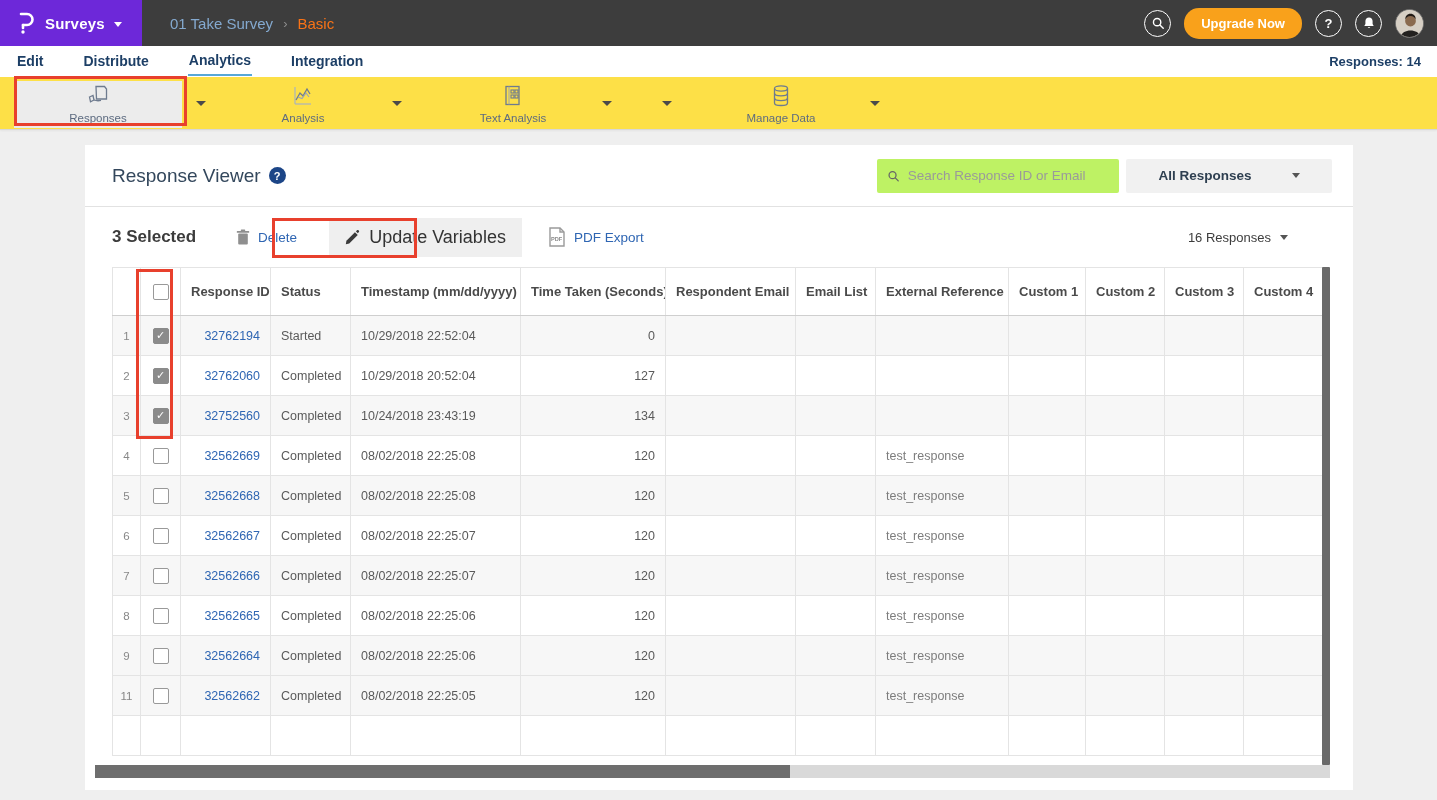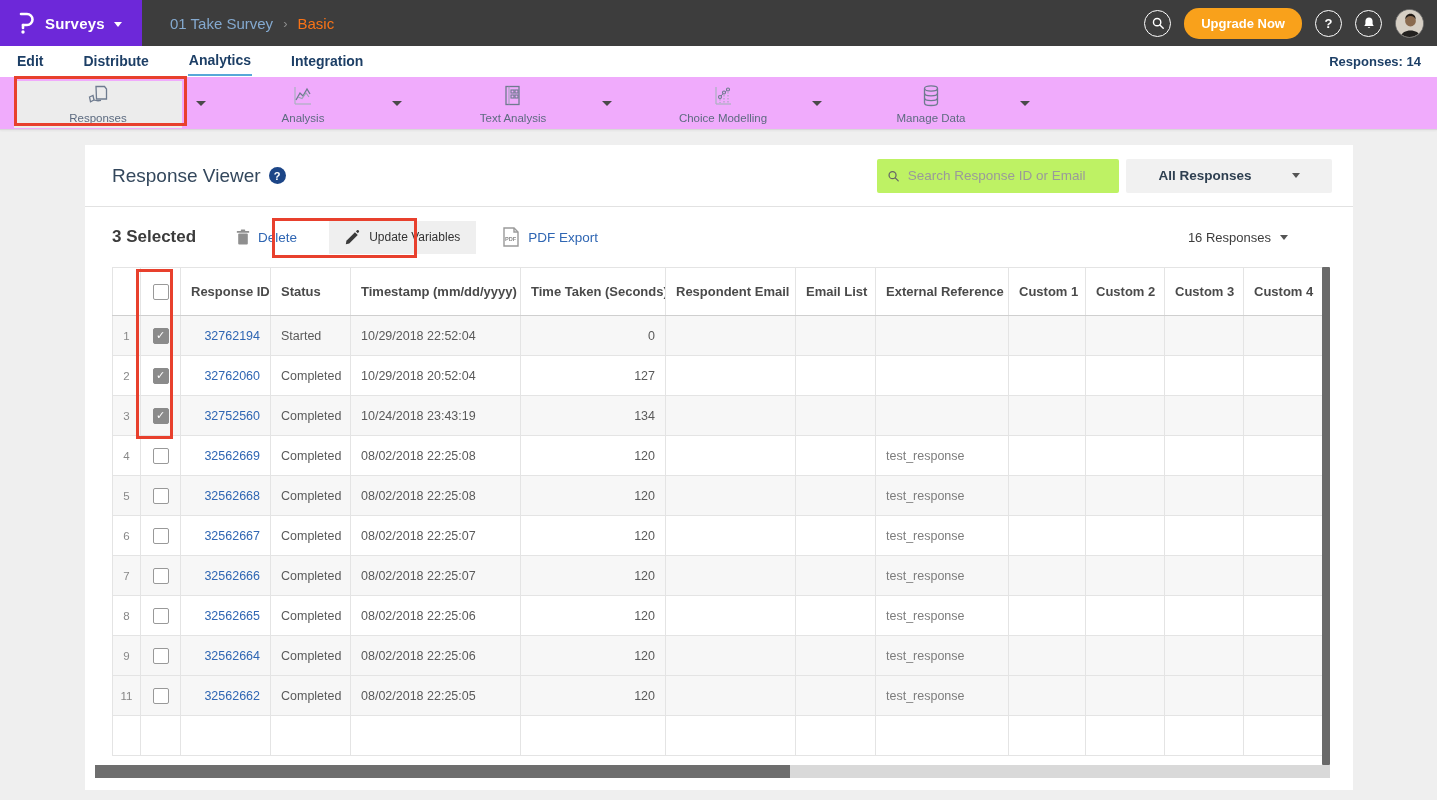--- a/index.html
+++ b/index.html
@@ -21,21 +21,21 @@
   .upgrade-btn { background:#f9a11b; color:#fff; border:none; border-radius:15px; font-size:13px; font-weight:700; padding:8px 17px; font-family:Liberation Sans, sans-serif; cursor:pointer; }
   .avatar { width:29px; height:29px; border-radius:50%; overflow:hidden; border:1px solid #6b6b6b; cursor:pointer; background:#cfc8bd; }
 
   
   .navrow { height:31px; background:#fff; display:flex; align-items:center; padding:0 16px; }
   .nav-tab { font-size:14px; font-weight:700; color:#1d3f66; margin-right:38px; padding:5px 1px 6px; cursor:pointer; }
   .nav-tab.active { border-bottom:2px solid #57a8d8; }
   .nav-right { margin-left:auto; font-size:13px; font-weight:700; color:#1d3f66; }
 
   
-  .icontoolbar { height:53px; background:#f0abfc; border-bottom:1px solid #d8d8d8; box-shadow:0 1px 2px rgba(0,0,0,.05); display:flex; align-items:stretch; padding-left:14px; position:relative; }
+  .icontoolbar { height:53px; background:#fde047; border-bottom:1px solid #d8d8d8; box-shadow:0 1px 2px rgba(0,0,0,.05); display:flex; align-items:stretch; padding-left:14px; position:relative; }
   .tool-group { display:flex; align-items:center; }
   .tool-btn { display:flex; flex-direction:column; align-items:center; justify-content:center; gap:3px; height:47px; margin-top:2px; padding:3px 14px 4px; min-width:150px; cursor:pointer; }
   .tool-btn.selected { background:#ececec; min-width:168px; }
   .tool-label { font-size:11.5px; color:#5d6b80; }
   .tool-caret { width:0; height:0; border-left:5px solid transparent; border-right:5px solid transparent; border-top:5.5px solid #4a4a4a; margin:0 14px 0 14px; cursor:pointer; }
   .tg2 { margin-left:8px; } .tg3 { margin-left:22px; } .tg4 { margin-left:22px; } .tg5 { margin-left:20px; }
 
   
   .anno { position:absolute; border:3px solid #e8402d; pointer-events:none; z-index:50; }
   .anno-responses { left:14px; top:76px; width:173px; height:50px; }
@@ -55,21 +55,21 @@
   .filter-label { font-size:13.5px; font-weight:700; color:#2e3f50; }
   .filter-caret { width:0; height:0; border-left:4.5px solid transparent; border-right:4.5px solid transparent; border-top:5px solid #555; }
 
   
   .action-row { height:60px; display:flex; align-items:center; padding:0 27px; }
   .sel-count { font-size:17px; font-weight:700; color:#3c3c3c; margin-right:40px; }
   .act-link { display:flex; align-items:center; gap:8px; cursor:pointer; }
   .act-link .link-text { font-size:13.5px; color:#2f66b3; }
   .delete-link { margin-right:32px; }
   .update-btn { display:flex; align-items:center; gap:9px; background:#efefef; padding:9px 16px; cursor:pointer; margin-right:26px; }
-  .update-btn span { font-size:12px; color:#333; }
+  .update-btn span { font-size:18px; color:#333; }
   .resp-dd { margin-left:auto; margin-right:38px; display:flex; align-items:center; gap:9px; cursor:pointer; }
   .resp-dd span { font-size:13px; color:#3c3c3c; }
 
   
   .table-zone { margin-left:27px; position:relative; }
   .table-wrap { width:1218px; height:498px; overflow:hidden; position:relative; }
   table { border-collapse:collapse; table-layout:fixed; width:1210px; }
   th, td { border:1px solid #e4e4e4; overflow:hidden; white-space:nowrap; }
   thead th { height:48px; background:#fff; font-size:13px; font-weight:700; color:#4a4a4a; text-align:left; padding:0 10px; border-bottom:1px solid #cfcfcf; }
   thead th .th-inner { display:flex; align-items:center; gap:6px; }
@@ -182,34 +182,20 @@
               <rect x="15" y="7" width="3" height="3" fill="none" stroke="#6e7b8f" stroke-width="1.1"></rect>
               <rect x="11" y="12" width="3" height="3" fill="none" stroke="#6e7b8f" stroke-width="1.1"></rect>
               <rect x="15" y="12" width="3" height="3" fill="none" stroke="#6e7b8f" stroke-width="1.1"></rect>
             </svg>
           </span>
           <span class="tool-label">Text Analysis</span>
         </div>
         <span class="tool-caret"></span>
       </div>
       <div class="tool-group tg4">
-        <div class="tool-btn">
-          <span>
-            <svg width="26" height="26" viewBox="0 0 26 26">
-              <path d="M6 4v17" stroke="#a9b2c0" stroke-width="1.2"></path>
-              <path d="M6 21h15" stroke="#a9b2c0" stroke-width="1.2"></path>
-              <circle cx="10" cy="14" r="1.5" fill="none" stroke="#6e7b8f" stroke-width="1.1"></circle>
-              <circle cx="14" cy="9.5" r="1.5" fill="none" stroke="#6e7b8f" stroke-width="1.1"></circle>
-              <circle cx="18" cy="6.5" r="1.5" fill="none" stroke="#6e7b8f" stroke-width="1.1"></circle>
-              <path d="M11 13l2-2.3M15.3 8.7l1.5-1.2" stroke="#6e7b8f" stroke-width="1"></path>
-              <path d="M10 16v4M14 12v8M18 9v11" stroke="#9aa4b4" stroke-width="1" stroke-dasharray="1.5,1.5"></path>
-            </svg>
-          </span>
-          <span class="tool-label">Choice Modelling</span>
-        </div>
         <span class="tool-caret"></span>
       </div>
       <div class="tool-group tg5">
         <div class="tool-btn">
           <span>
             <svg width="26" height="26" viewBox="0 0 26 26">
               <ellipse cx="13" cy="5.5" rx="6.5" ry="2.6" fill="none" stroke="#6e7b8f" stroke-width="1.3"></ellipse>
               <path d="M6.5 5.5v4.8c0 1.4 2.9 2.6 6.5 2.6s6.5-1.2 6.5-2.6V5.5" fill="none" stroke="#6e7b8f" stroke-width="1.3"></path>
               <path d="M6.5 10.3v4.8c0 1.4 2.9 2.6 6.5 2.6s6.5-1.2 6.5-2.6v-4.8" fill="none" stroke="#6e7b8f" stroke-width="1.3"></path>
               <path d="M6.5 15.1v4.8c0 1.4 2.9 2.6 6.5 2.6s6.5-1.2 6.5-2.6v-4.8" fill="none" stroke="#6e7b8f" stroke-width="1.3"></path>

